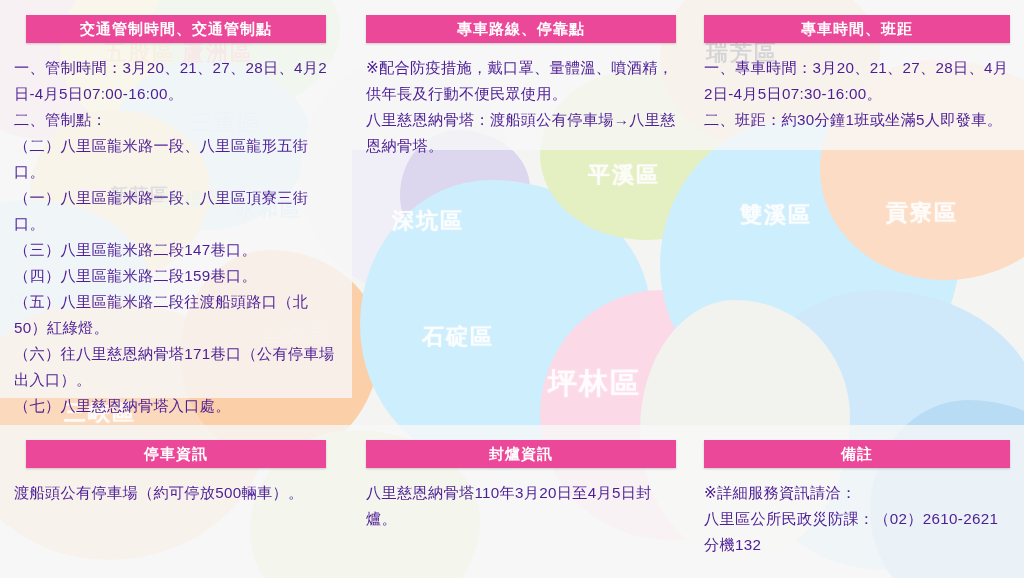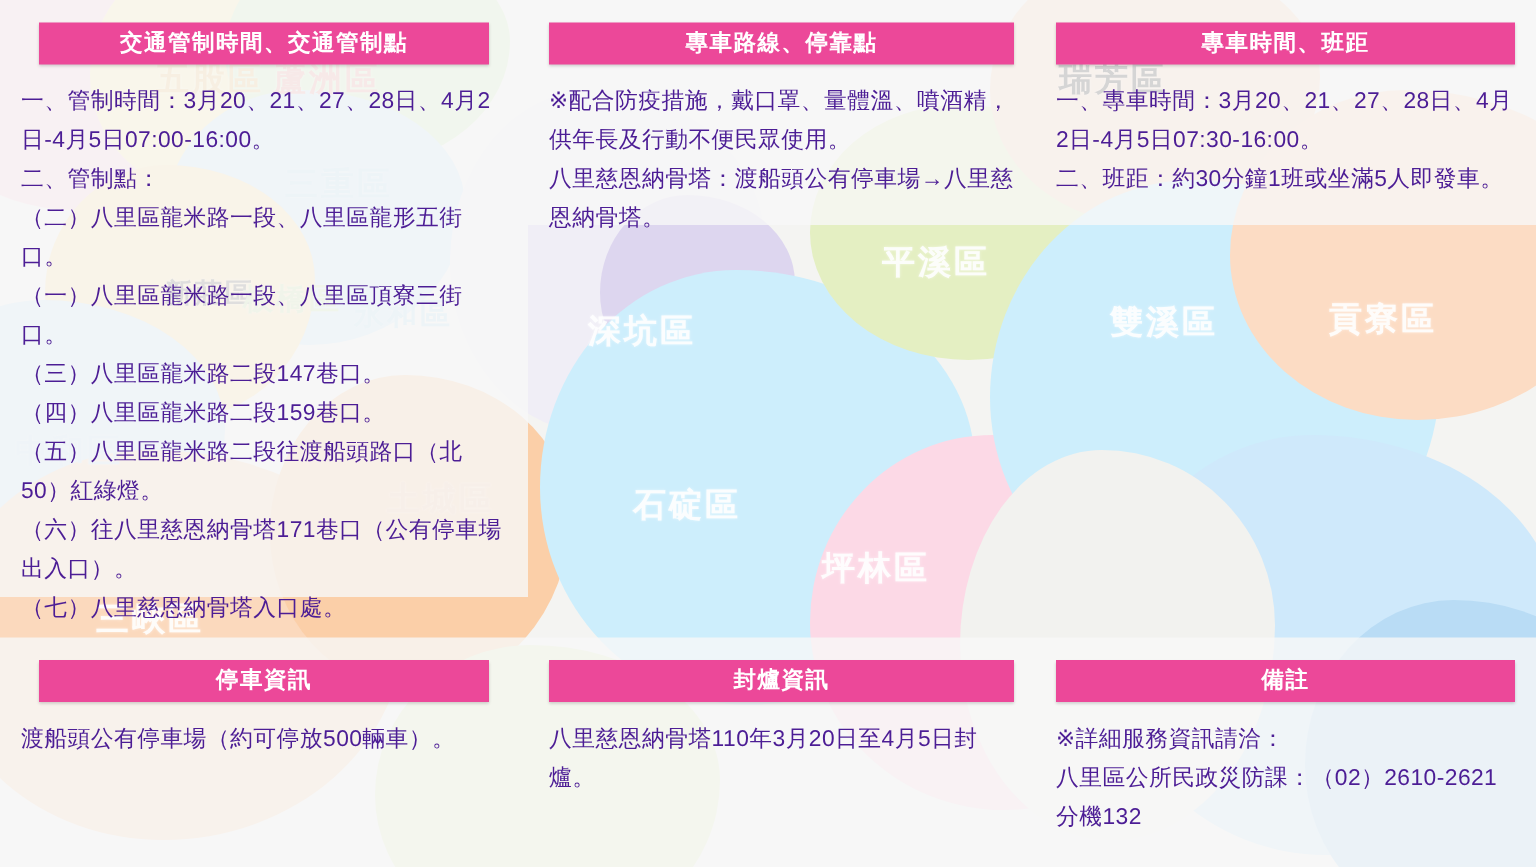--- a/index.html
+++ b/index.html
@@ -96,21 +96,21 @@
       <div class="map-label" style="left: 182px; top: 38px; font-size: 22px; color: rgb(247, 169, 169);">蘆洲區</div>
       <div class="map-label" style="left: 190px; top: 108px; font-size: 22px; color: rgb(191, 227, 245);">三重區</div>
       <div class="map-label" style="left: 110px; top: 142px; font-size: 18px; color: #737373; margin-top: 41px;">新莊區</div>
       <div class="map-label" style="left: 162px; top: 186px; font-size: 20px; color: rgb(207, 232, 179);">板橋區</div>
       <div class="map-label" style="left: 236px; top: 196px; font-size: 20px; color: rgb(191, 227, 245);">永和區</div>
       <div class="map-label" style="left: 10px; top: 286px; font-size: 22px; color: rgb(205, 231, 247);">中和區</div>
       <div class="map-label" style="left: 258px; top: 318px; font-size: 22px; color: rgb(243, 203, 176);">土城區</div>
       <div class="map-label" style="left: 64px; top: 398px; font-size: 22px; color: rgb(255, 255, 255);">三峽區</div>
       <div class="map-label" style="left: 392px; top: 206px; font-size: 22px; color: rgb(255, 255, 255);">深坑區</div>
       <div class="map-label" style="left: 422px; top: 322px; font-size: 22px; color: rgb(255, 255, 255);">石碇區</div>
-      <div class="map-label" style="left: 548px; top: 364px; font-size: 22px; color: rgb(255, 255, 255);">坪林區</div>
+      <div class="map-label" style="left: 548px; top: 364px; font-size: 29px; color: rgb(255, 255, 255);">坪林區</div>
       <div class="map-label" style="left: 588px; top: 160px; font-size: 22px; color: rgb(255, 255, 255);">平溪區</div>
       <div class="map-label" style="left: 706px; top: 38px; font-size: 22px; color: #404040;">瑞芳區</div>
       <div class="map-label" style="left: 740px; top: 200px; font-size: 22px; color: rgb(255, 255, 255);">雙溪區</div>
       <div class="map-label" style="left: 886px; top: 198px; font-size: 22px; color: rgb(255, 255, 255);">貢寮區</div>
     </div>
 </div>
 
 <div class="panel col1 row-top" style="height:398px;">
   <div class="head-pad">
     <div class="panel-head">交通管制時間、交通管制點</div>

